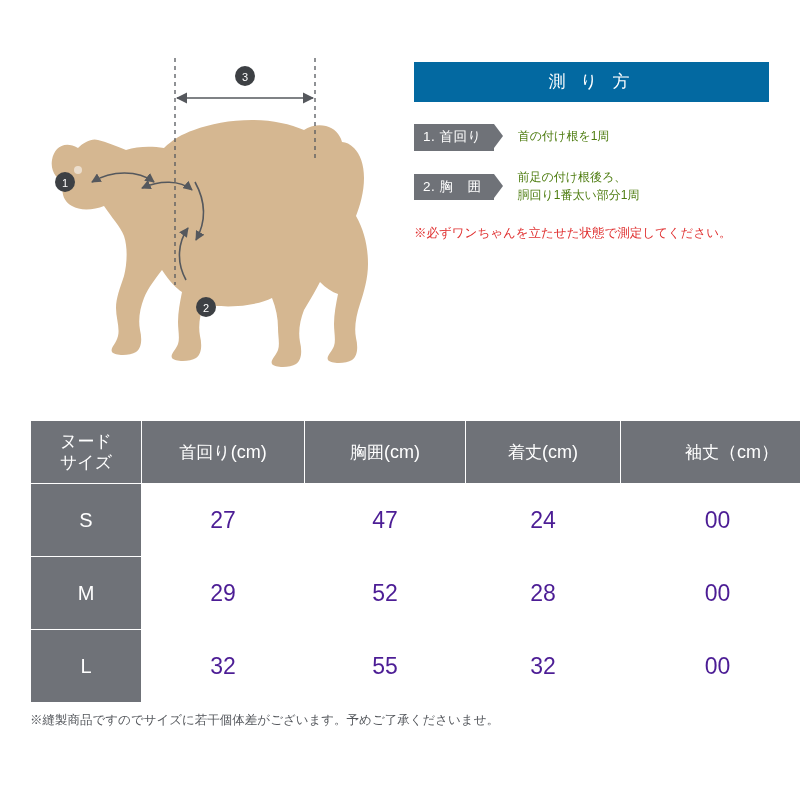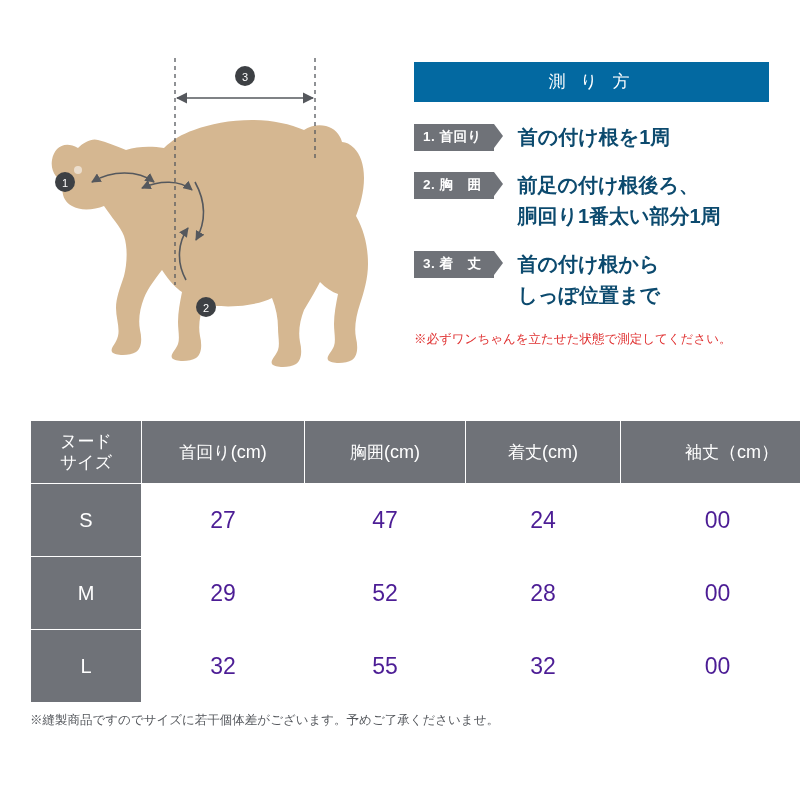--- a/index.html
+++ b/index.html
@@ -48,23 +48,22 @@
     font-size: 17px;
     letter-spacing: 5px;
     padding: 8px 0 9px 0;
     font-weight: normal;
   }
   .info-rows {
     margin-top: 20px;
   }
   .info-row {
     display: flex;
-    align-items: flex-start;
+    align-items: center;
     margin-bottom: 17px;
-    font-weight: bold;
   }
   .tag-wrap {
     position: relative;
     flex: 0 0 auto;
     margin-top: 2px;
   }
   .tag {
     background: #6f7278;
     color: #ffffff;
     font-size: 13.5px;
@@ -78,23 +77,23 @@
     right: -9px;
     top: 0;
     width: 0;
     height: 0;
     border-top: 12.5px solid transparent;
     border-bottom: 12.5px solid transparent;
     border-left: 9px solid #6f7278;
   }
   .tag-text {
     margin-left: 24px;
-    font-size: 20px;
+    font-size: 12px;
     line-height: 1.55;
-    color: #0c4a6e;
+    color: #4d7c0f;
     white-space: pre-line;
   }
   .note-red {
     margin-top: 20px;
     color: #e03131;
     font-size: 12.5px;
     letter-spacing: 0px;
   }
 
   
@@ -272,28 +271,20 @@
 
       <div class="info-row">
         <div class="tag-wrap">
           <div class="tag">2. 胸　囲</div>
           <div class="tag-arrow"></div>
         </div>
         <div class="tag-text">前足の付け根後ろ、
 胴回り1番太い部分1周</div>
       </div>
 
-      <div class="info-row">
-        <div class="tag-wrap">
-          <div class="tag">3. 着　丈</div>
-          <div class="tag-arrow"></div>
-        </div>
-        <div class="tag-text">首の付け根から
-しっぽ位置まで</div>
-      </div>
 
     </div>
 
     <div class="note-red">※必ずワンちゃんを立たせた状態で測定してください。</div>
   </div>
 
   <div class="table-wrap">
     <table class="size-table">
       <thead>
         <tr>

